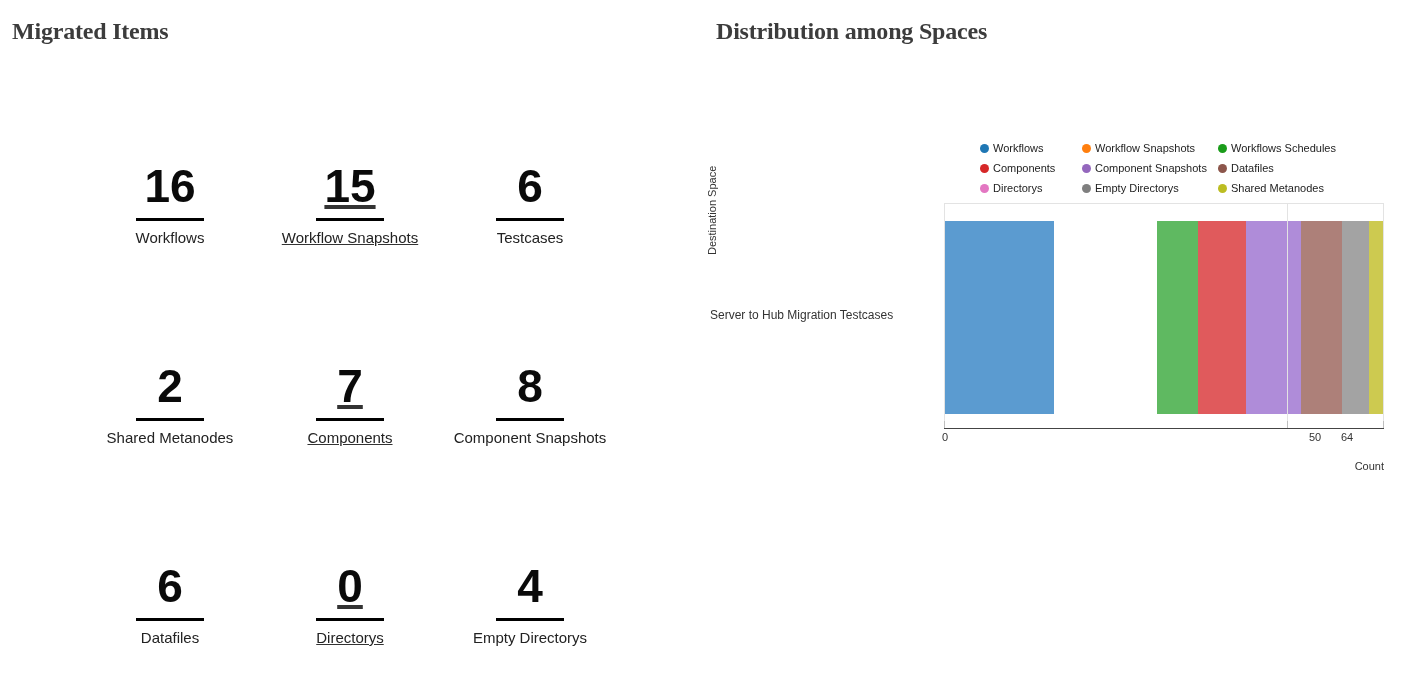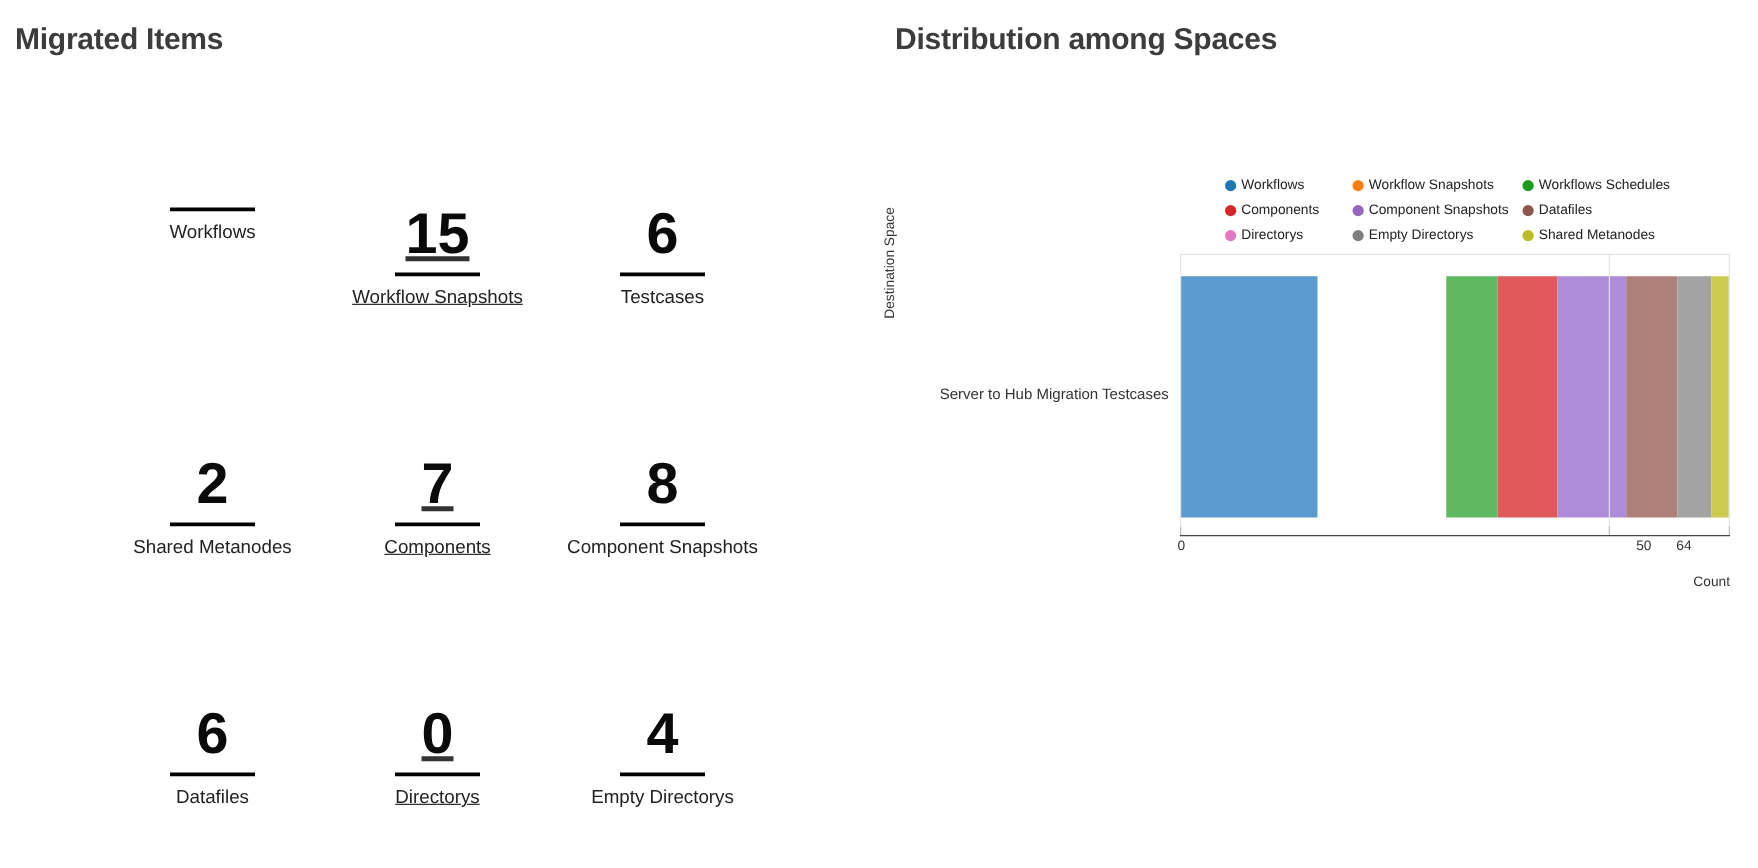--- a/index.html
+++ b/index.html
@@ -22,20 +22,21 @@
     left: 0;
     top: 0;
     width: 700px;
     height: 694px;
   }
   .panel-title {
     font-size: 24px;
     font-weight: bold;
     color: #3c3c3c;
     letter-spacing: -0.2px;
+    font-family: Liberation Serif, serif;
   }
   #migrated-title {
     position: absolute;
     left: 12px;
     top: 18px;
   }
 
   .stats-grid {
     position: absolute;
     left: 0;
@@ -110,21 +111,21 @@
     text-align: center;
     white-space: nowrap;
   }
 
   
   #cat-label {
     position: absolute;
     left: 10px;
     top: 308px;
     width: 225px;
-    text-align: right;
+    text-align: left;
     font-size: 12px;
     color: #333333;
     white-space: nowrap;
   }
 
   
   #plot {
     position: absolute;
     left: 244px;           
     top: 203px;
@@ -217,20 +218,21 @@
 <body>
 
 <div id="left-panel">
 
   <div id="migrated-title" class="panel-title">Migrated Items</div>
 
   <div class="stats-grid">
 
     <div class="stats-row">
       <div class="stat-cell c0">
+        <div class="stat-value">16</div>
         <div class="stat-rule"></div>
         <div class="stat-label">Workflows</div>
       </div>
       <div class="stat-cell c1">
         <div class="stat-value">15</div>
         <div class="stat-rule"></div>
         <div class="stat-label">Workflow Snapshots</div>
       </div>
       <div class="stat-cell c2">
         <div class="stat-value">6</div>

